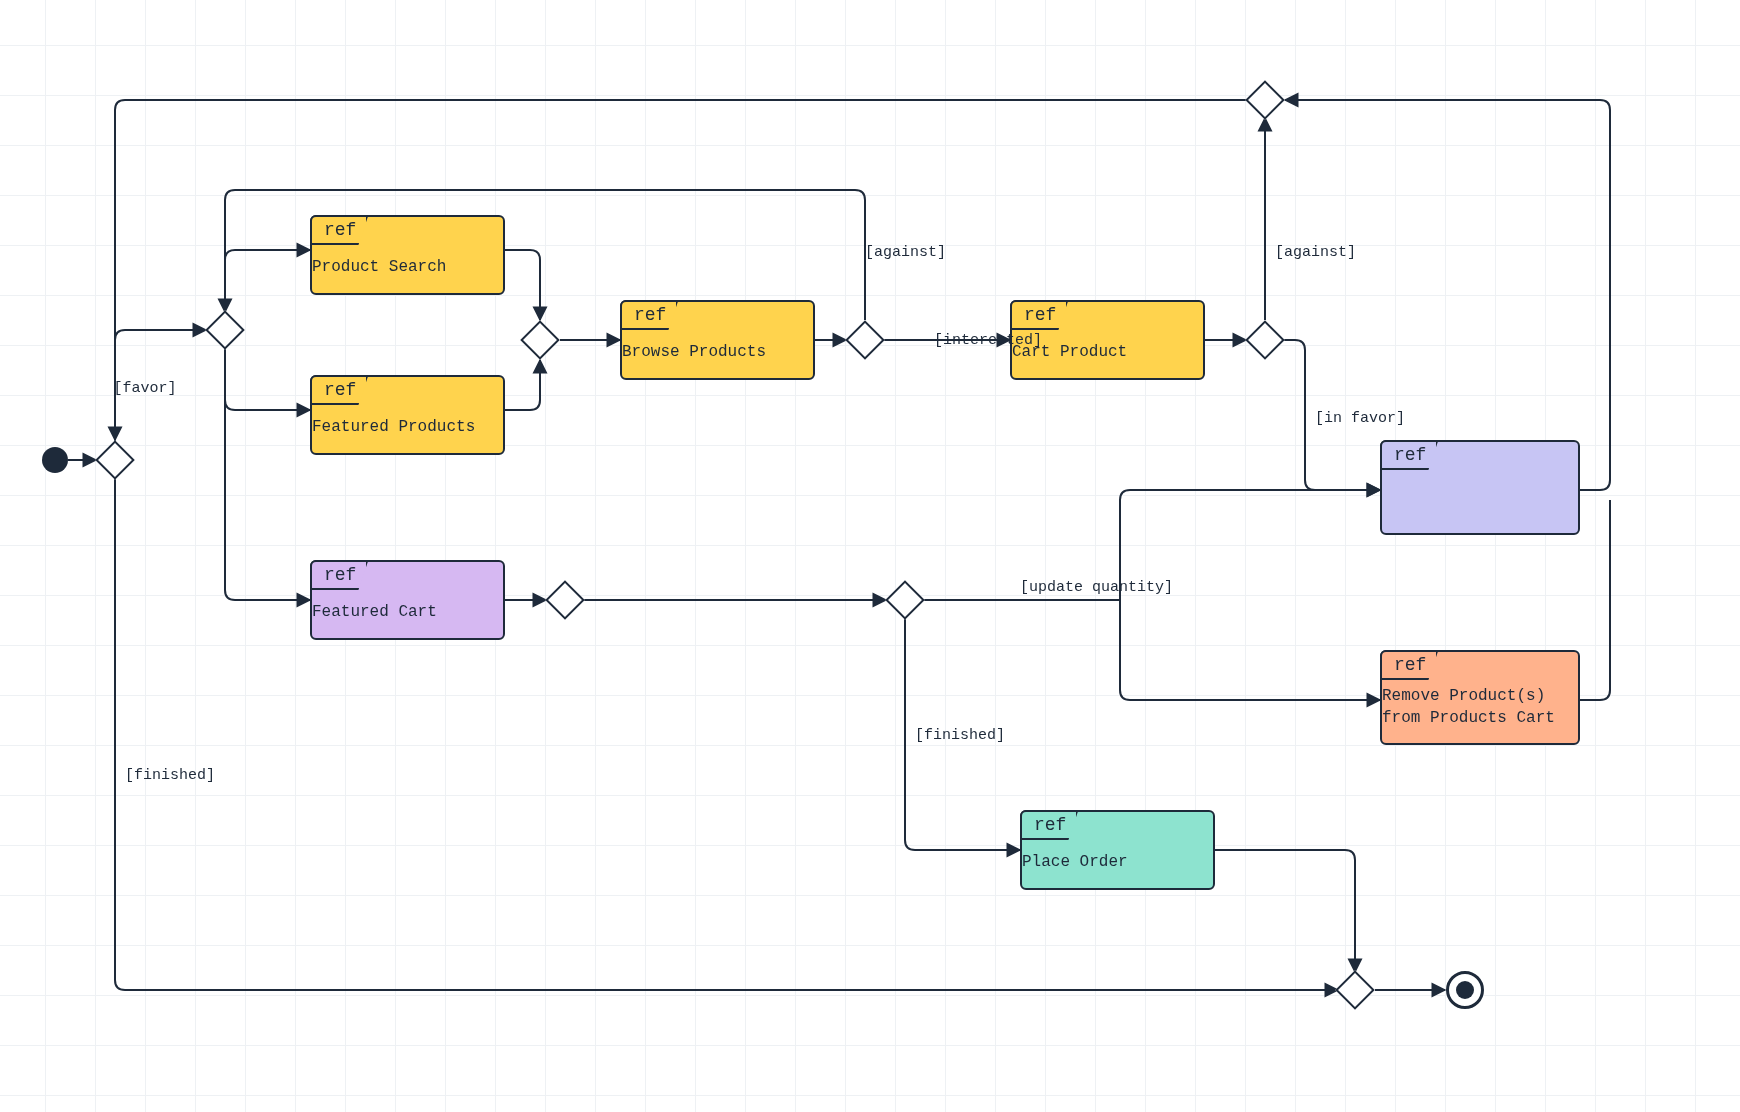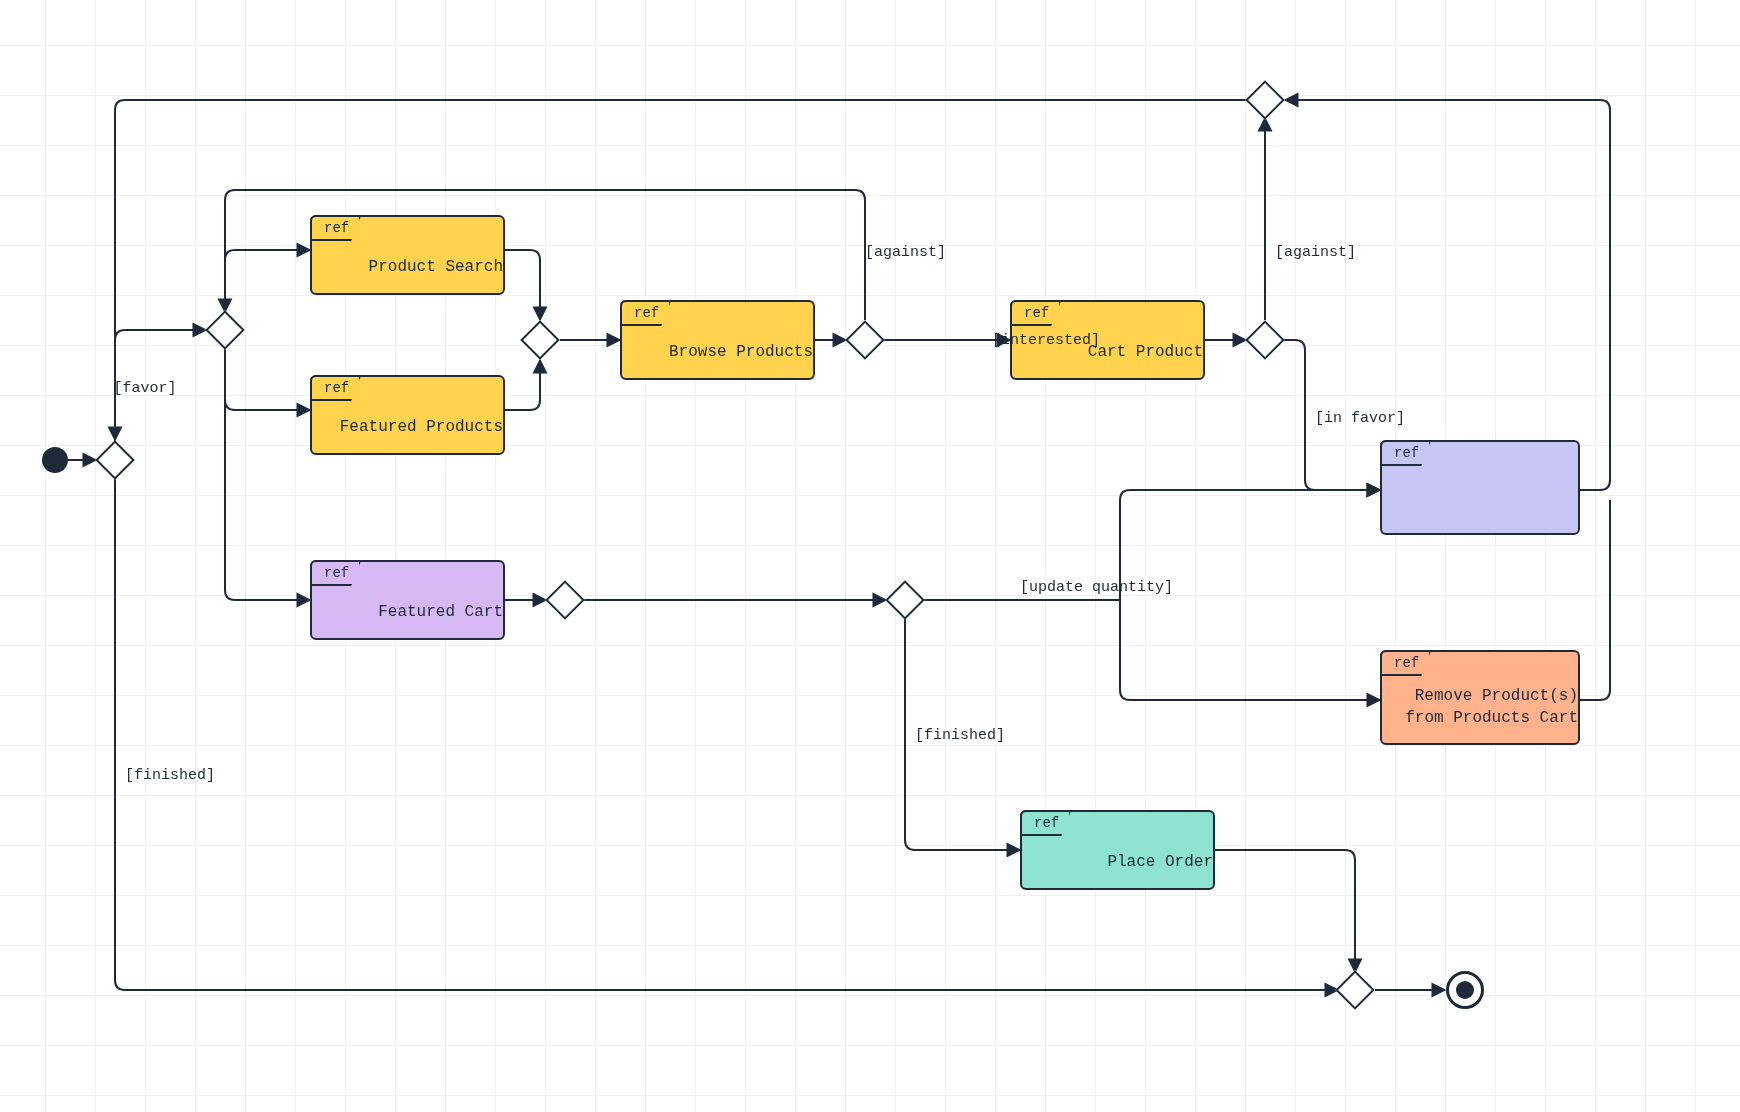--- a/index.html
+++ b/index.html
@@ -37,29 +37,29 @@
     border-radius: 6px;
     box-sizing: border-box;
     background: #fff;
   }
   .node-box .ref-tab {
     position: absolute;
     top: -2px; left: -2px;
     border: 2px solid #1e2a3a;
     border-top-left-radius: 6px;
     background: inherit;
-    font-size: 14px;
+    font-size: 18px;
     padding: 4px 10px 4px 12px;
     line-height: 1;
     clip-path: polygon(0 0, 100% 0, calc(100% - 10px) 100%, 0 100%);
   }
   .node-box .label {
     position: absolute;
     left: 0; right: 0;
-    text-align: right;
+    text-align: left;
     font-size: 16px;
     line-height: 1.35;
     white-space: pre-line;
   }
   .fill-yellow { background: #ffd34d; }
   .fill-purple { background: #d6b8f2; }
   .fill-teal   { background: #8de3cf; }
   .fill-lilac  { background: #c7c5f4; }
   .fill-orange { background: #ffb28c; }
 
@@ -219,17 +219,17 @@
 
 <div class="node-box fill-orange" style="left:1380px; top:650px; width:200px; height:95px">
   <div class="ref-tab">ref</div>
   <div class="label" style="top:34px">Remove Product(s)
 from Products Cart</div>
 </div>
 
 <div class="edge-label" style="left:145px; top:388px">[favor]</div>
 <div class="edge-label" style="left:125px; top:775px; transform: translate(0,-50%)">[finished]</div>
 <div class="edge-label" style="left:865px; top:252px; transform: translate(0,-50%)">[against]</div>
-<div class="edge-label" style="left:992px; top:340px; transform: translate(0,-50%)">[interested]</div>
+<div class="edge-label" style="left:934px; top:340px; transform: translate(0,-50%)">[interested]</div>
 <div class="edge-label" style="left:1275px; top:252px; transform: translate(0,-50%)">[against]</div>
 <div class="edge-label" style="left:1315px; top:418px; transform: translate(0,-50%)">[in favor]</div>
 <div class="edge-label" style="left:1020px; top:587px; transform: translate(0,-50%)">[update quantity]</div>
 <div class="edge-label" style="left:960px; top:735px">[finished]</div>
 
 </body></html>

